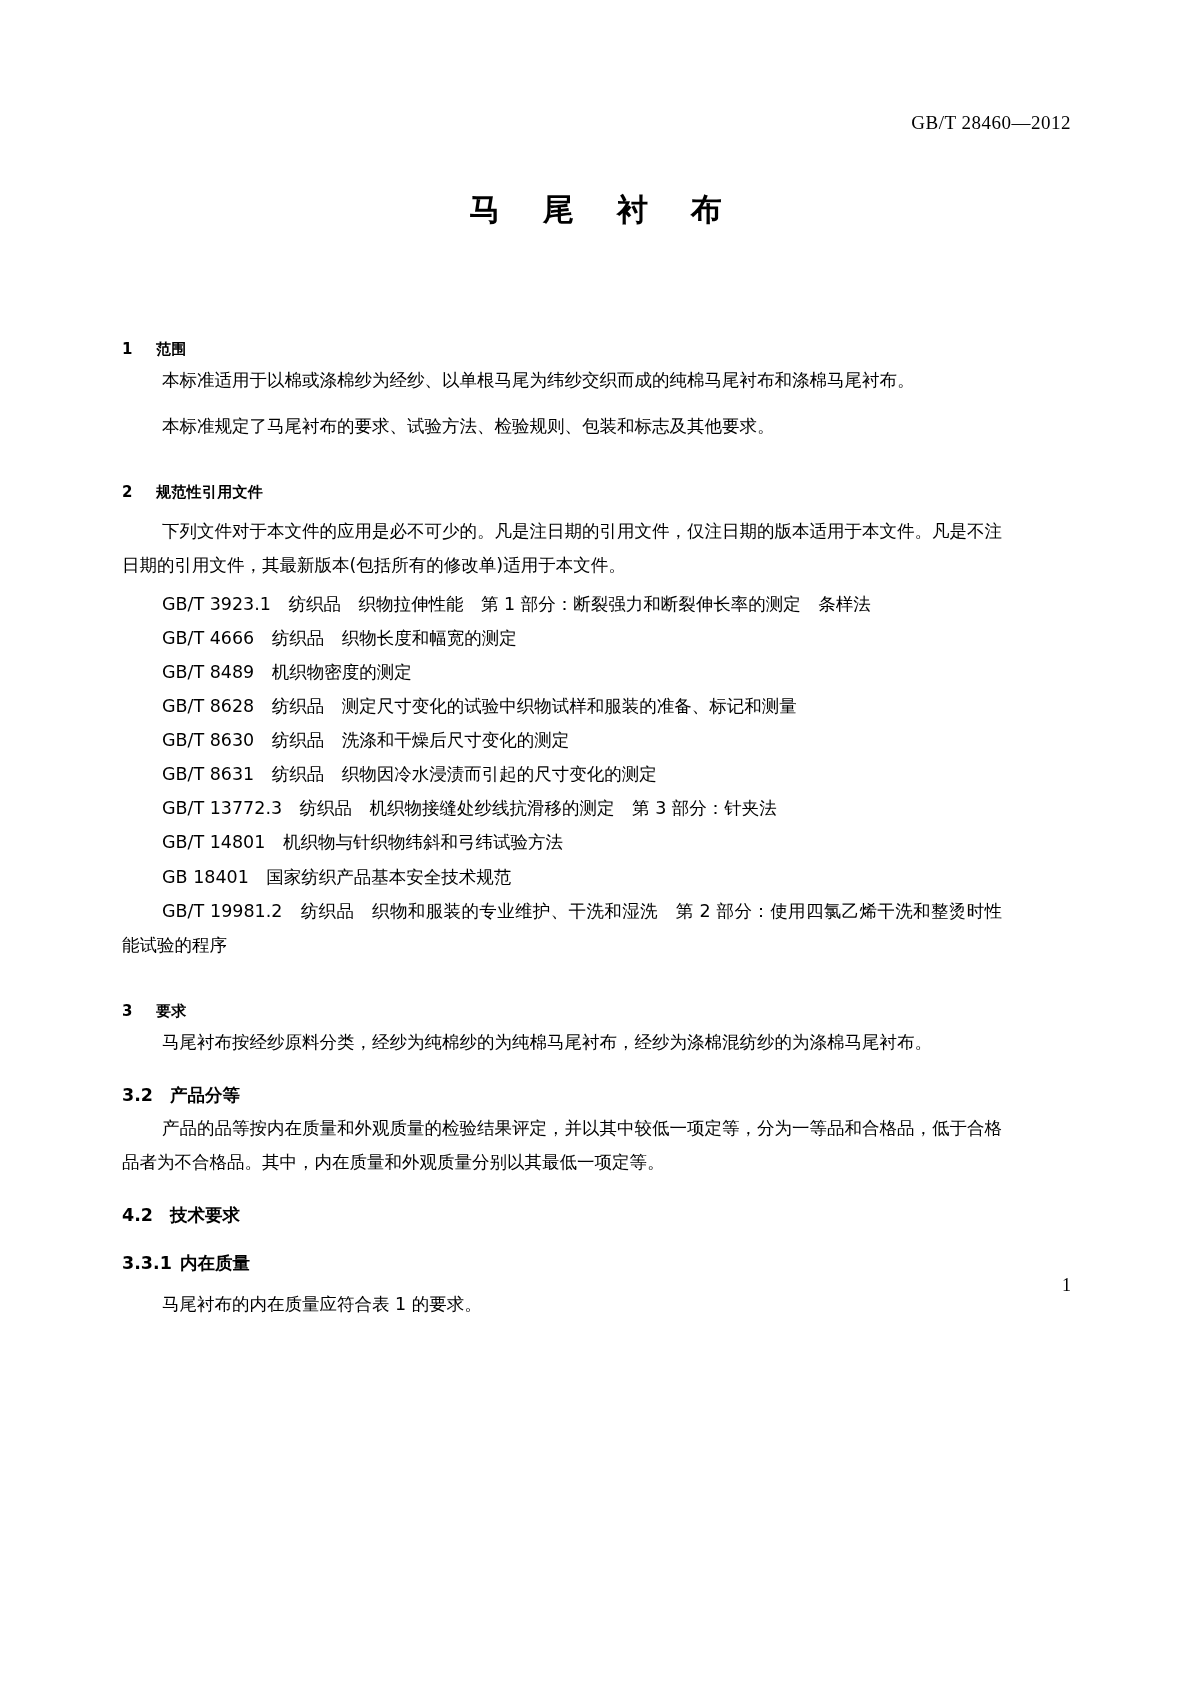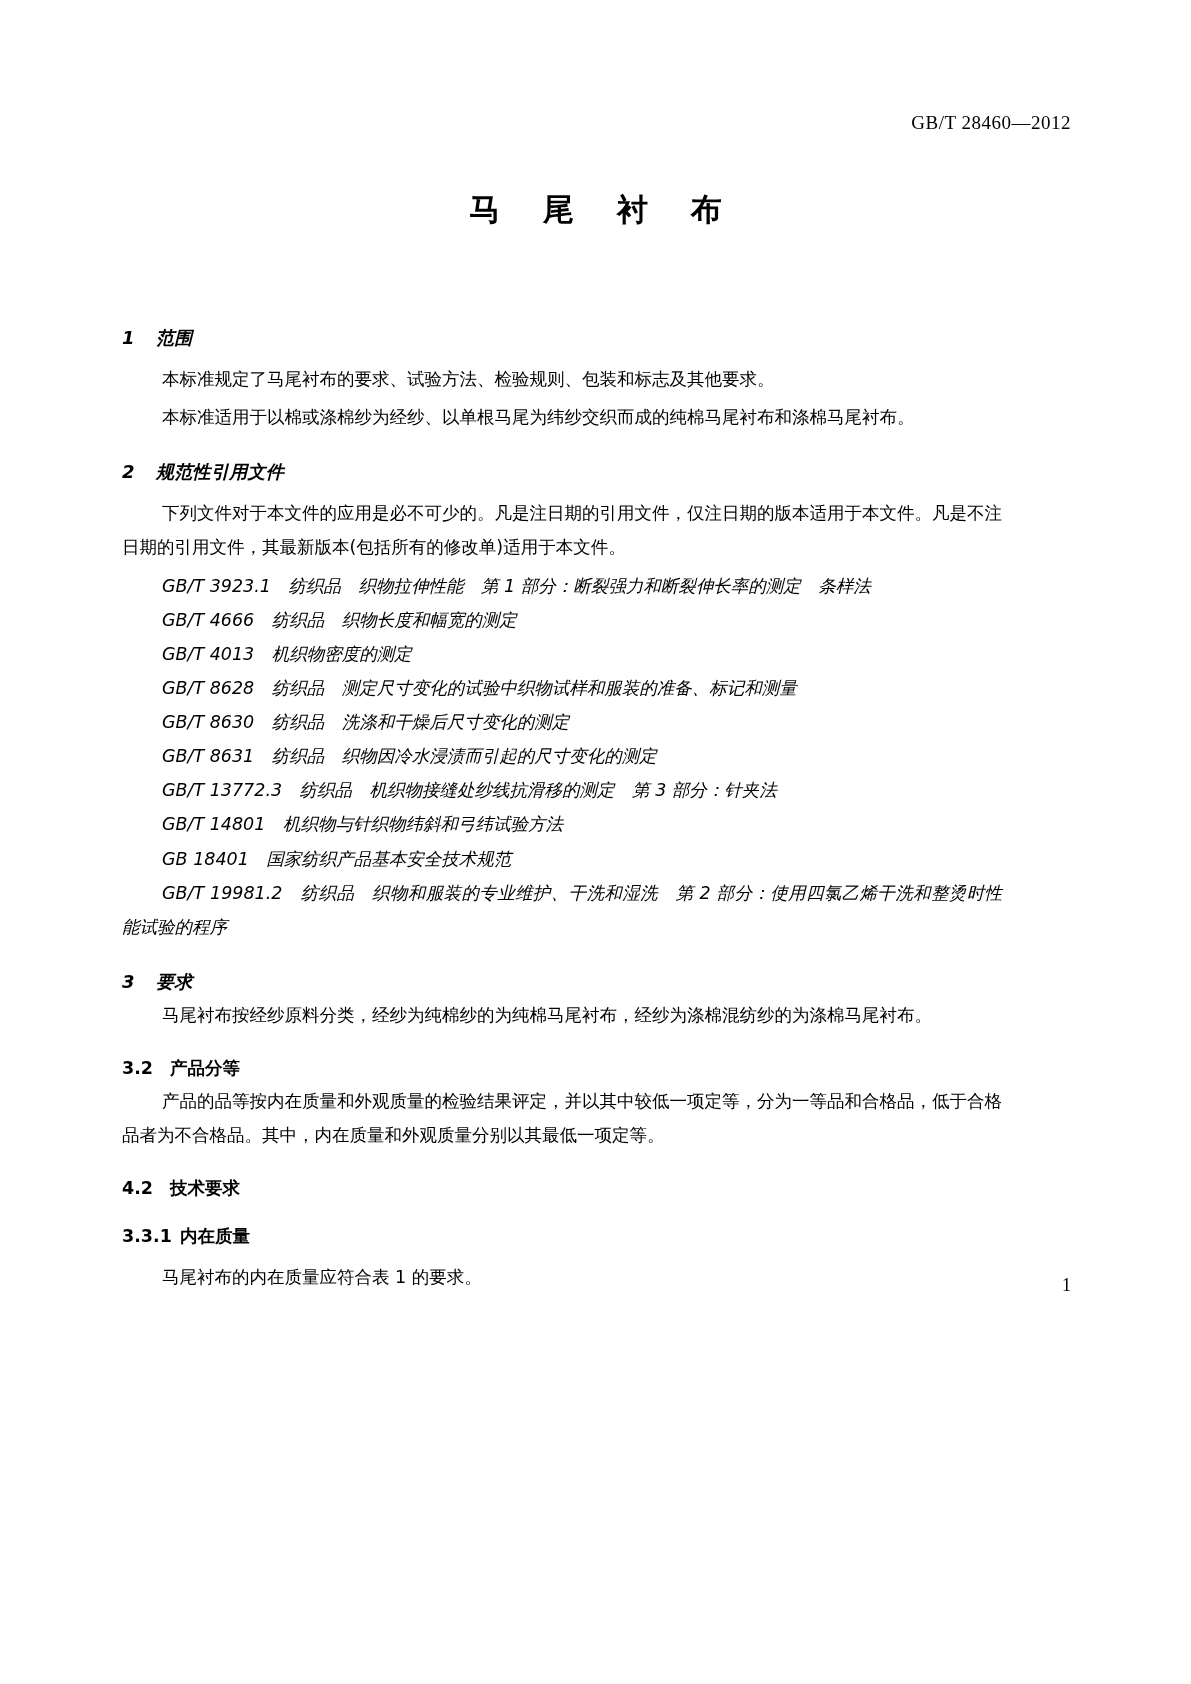--- a/index.html
+++ b/index.html
@@ -44,24 +44,23 @@
   }
   .content {
     position: absolute;
     top: 300px;
     left: 122px;
     width: 880px;
   }
   .h-sec {
     font-family: "DejaVu Sans", "Liberation Sans", sans-serif;
     font-weight: bold;
-    font-size: 18px;
-    margin: 26px 0 0 0;
+    font-size: 15px;
+    margin: 40px 0 0 0;
     letter-spacing: 0.3px;
-    font-style: italic;
   }
   .h-sec .num {
     display: inline-block;
     min-width: 34px;
   }
   .h-sub {
     font-family: "DejaVu Sans", "Liberation Sans", sans-serif;
     font-weight: bold;
     font-size: 17.5px;
     margin: 24px 0 0 0;
@@ -92,21 +91,20 @@
     list-style: none;
     margin: 4px 0 0 0;
     padding: 0;
   }
   ul.ref-list li {
     font-family: "DejaVu Sans", "Liberation Sans", sans-serif;
     font-size: 17.5px;
     line-height: 1.95;
     text-indent: 40px;
     text-align: justify;
-    font-style: italic;
   }
   .pageno {
     position: absolute;
     bottom: 148px;
     right: 120px;
     font-family: "Liberation Serif", serif;
     font-size: 18px;
   }
 </style>
 </head>
@@ -116,31 +114,31 @@
 
   <div class="header">GB/T 28460—2012</div>
 
   <div class="doc-title">马 尾 衬 布</div>
 
   <div class="content">
 
     <div class="h-sec">
       <span class="num">1</span><span>范围</span>
     </div>
+    <p class="body indent tight">本标准适用于以棉或涤棉纱为经纱、以单根马尾为纬纱交织而成的纯棉马尾衬布和涤棉马尾衬布。</p>
     <p class="body indent">本标准规定了马尾衬布的要求、试验方法、检验规则、包装和标志及其他要求。</p>
-    <p class="body indent tight">本标准适用于以棉或涤棉纱为经纱、以单根马尾为纬纱交织而成的纯棉马尾衬布和涤棉马尾衬布。</p>
 
     <div class="h-sec">
       <span class="num">2</span><span>规范性引用文件</span>
     </div>
     <p class="body indent">下列文件对于本文件的应用是必不可少的。凡是注日期的引用文件，仅注日期的版本适用于本文件。凡是不注日期的引用文件，其最新版本(包括所有的修改单)适用于本文件。</p>
     <ul class="ref-list">
       <li>GB/T 3923.1　纺织品　织物拉伸性能　第 1 部分：断裂强力和断裂伸长率的测定　条样法</li>
       <li>GB/T 4666　纺织品　织物长度和幅宽的测定</li>
-      <li>GB/T 4013　机织物密度的测定</li>
+      <li>GB/T 8489　机织物密度的测定</li>
       <li>GB/T 8628　纺织品　测定尺寸变化的试验中织物试样和服装的准备、标记和测量</li>
       <li>GB/T 8630　纺织品　洗涤和干燥后尺寸变化的测定</li>
       <li>GB/T 8631　纺织品　织物因冷水浸渍而引起的尺寸变化的测定</li>
       <li>GB/T 13772.3　纺织品　机织物接缝处纱线抗滑移的测定　第 3 部分：针夹法</li>
       <li>GB/T 14801　机织物与针织物纬斜和弓纬试验方法</li>
       <li>GB 18401　国家纺织产品基本安全技术规范</li>
       <li>GB/T 19981.2　纺织品　织物和服装的专业维护、干洗和湿洗　第 2 部分：使用四氯乙烯干洗和整烫时性能试验的程序</li>
     </ul>
 
     <div class="h-sec">

